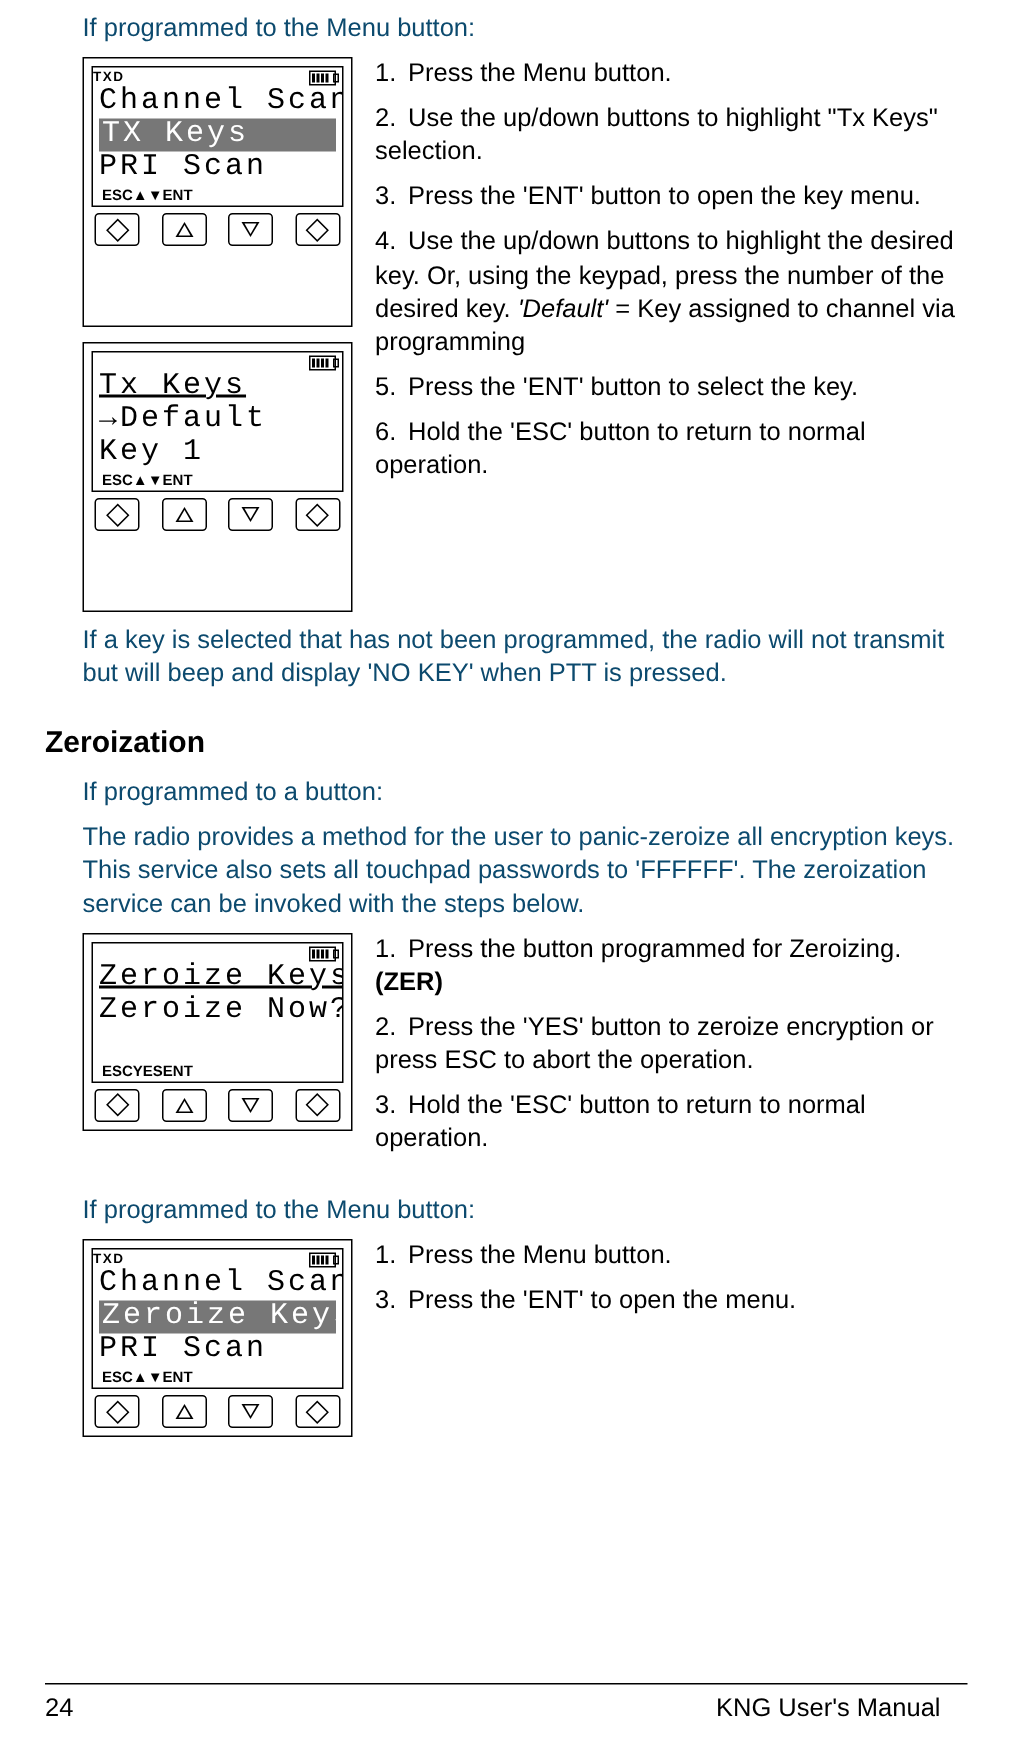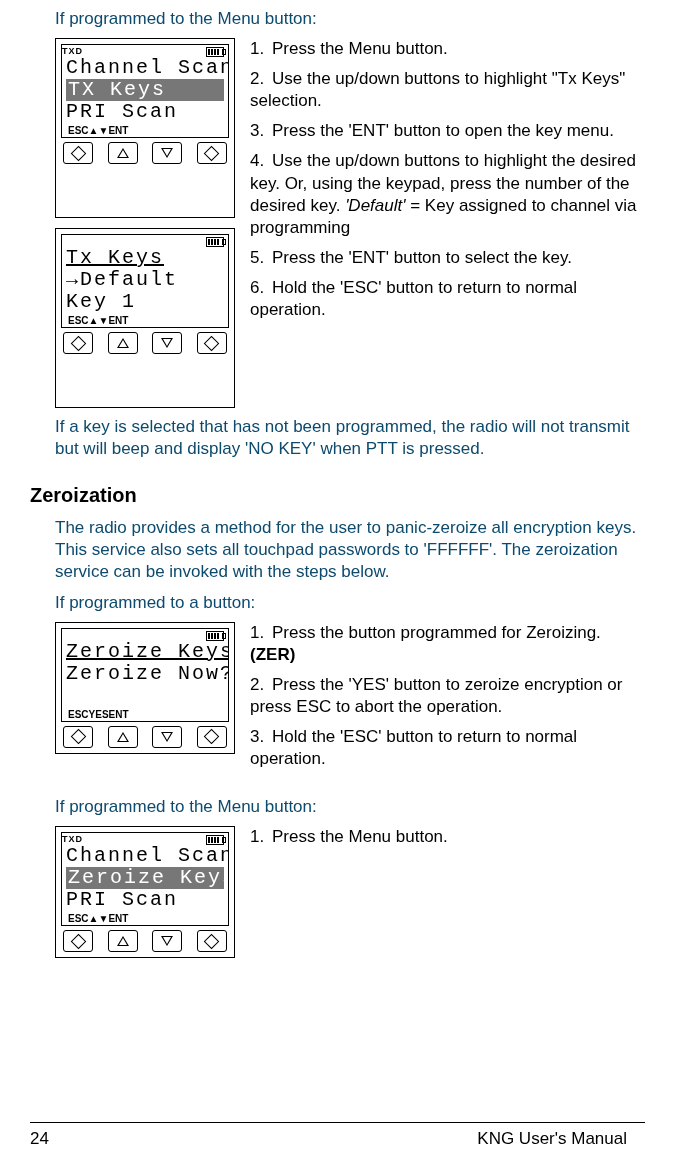--- a/index.html
+++ b/index.html
@@ -298,22 +298,22 @@
       <div class="step"><span class="num">4.</span><span>Use the up/down buttons to highlight the desired key. Or, using the keypad, press the number of the desired key. </span><span class="italic">'Default'</span><span> = Key assigned to channel via programming</span></div>
       <div class="step"><span class="num">5.</span><span>Press the 'ENT' button to select the key.</span></div>
       <div class="step"><span class="num">6.</span><span>Hold the 'ESC' button to return to normal operation.</span></div>
     </div>
   </div>
 
   <div class="para indent1">If a key is selected that has not been programmed, the radio will not transmit but will beep and display 'NO KEY' when PTT is pressed.</div>
 
   <div class="section-title">Zeroization</div>
 
+  <div class="para indent1">If programmed to a button:</div>
   <div class="para indent1">The radio provides a method for the user to panic-zeroize all encryption keys.  This service also sets all touchpad passwords to 'FFFFFF'.  The zeroization service can be invoked with the steps below.</div>
-  <div class="para indent1">If programmed to a button:</div>
 
   <div class="row">
     <div class="radio">
       <div class="screen">
         <div class="topbar">
           <span></span>
             <span></span>
           <span class="battery">
               <span class="battery-body"><span></span><span></span><span></span><span></span></span>
             </span>
@@ -387,20 +387,21 @@
             <span class="tri-down outline"></span>
           </div>
         <div class="btn">
             <span class="diamond"></span>
           </div>
       </div>
     </div>
 
     <div class="right-text">
       <div class="step"><span class="num">1.</span><span>Press the Menu button.</span></div>
+      <div class="step"><span class="num">3.</span><span>Press the 'ENT' to open the menu.</span></div>
     </div>
   </div>
 
 </div>
 
 <hr class="hr-bottom">
 <div class="footer">
   <span>24</span>
   <span>KNG User's Manual</span>
 </div>

